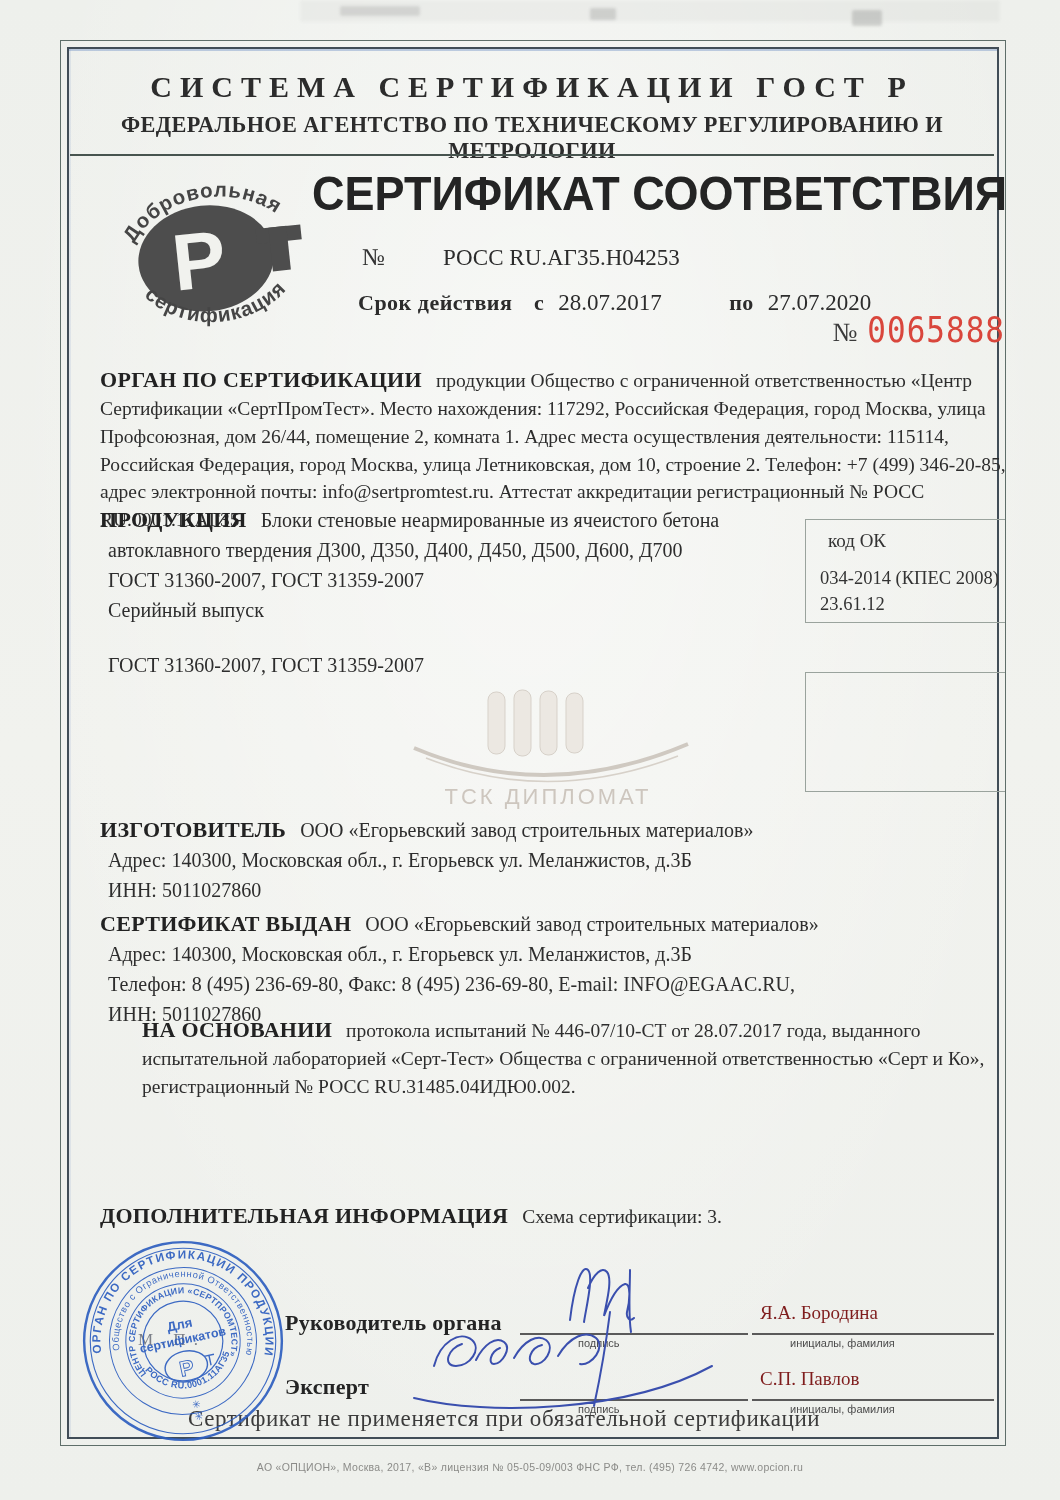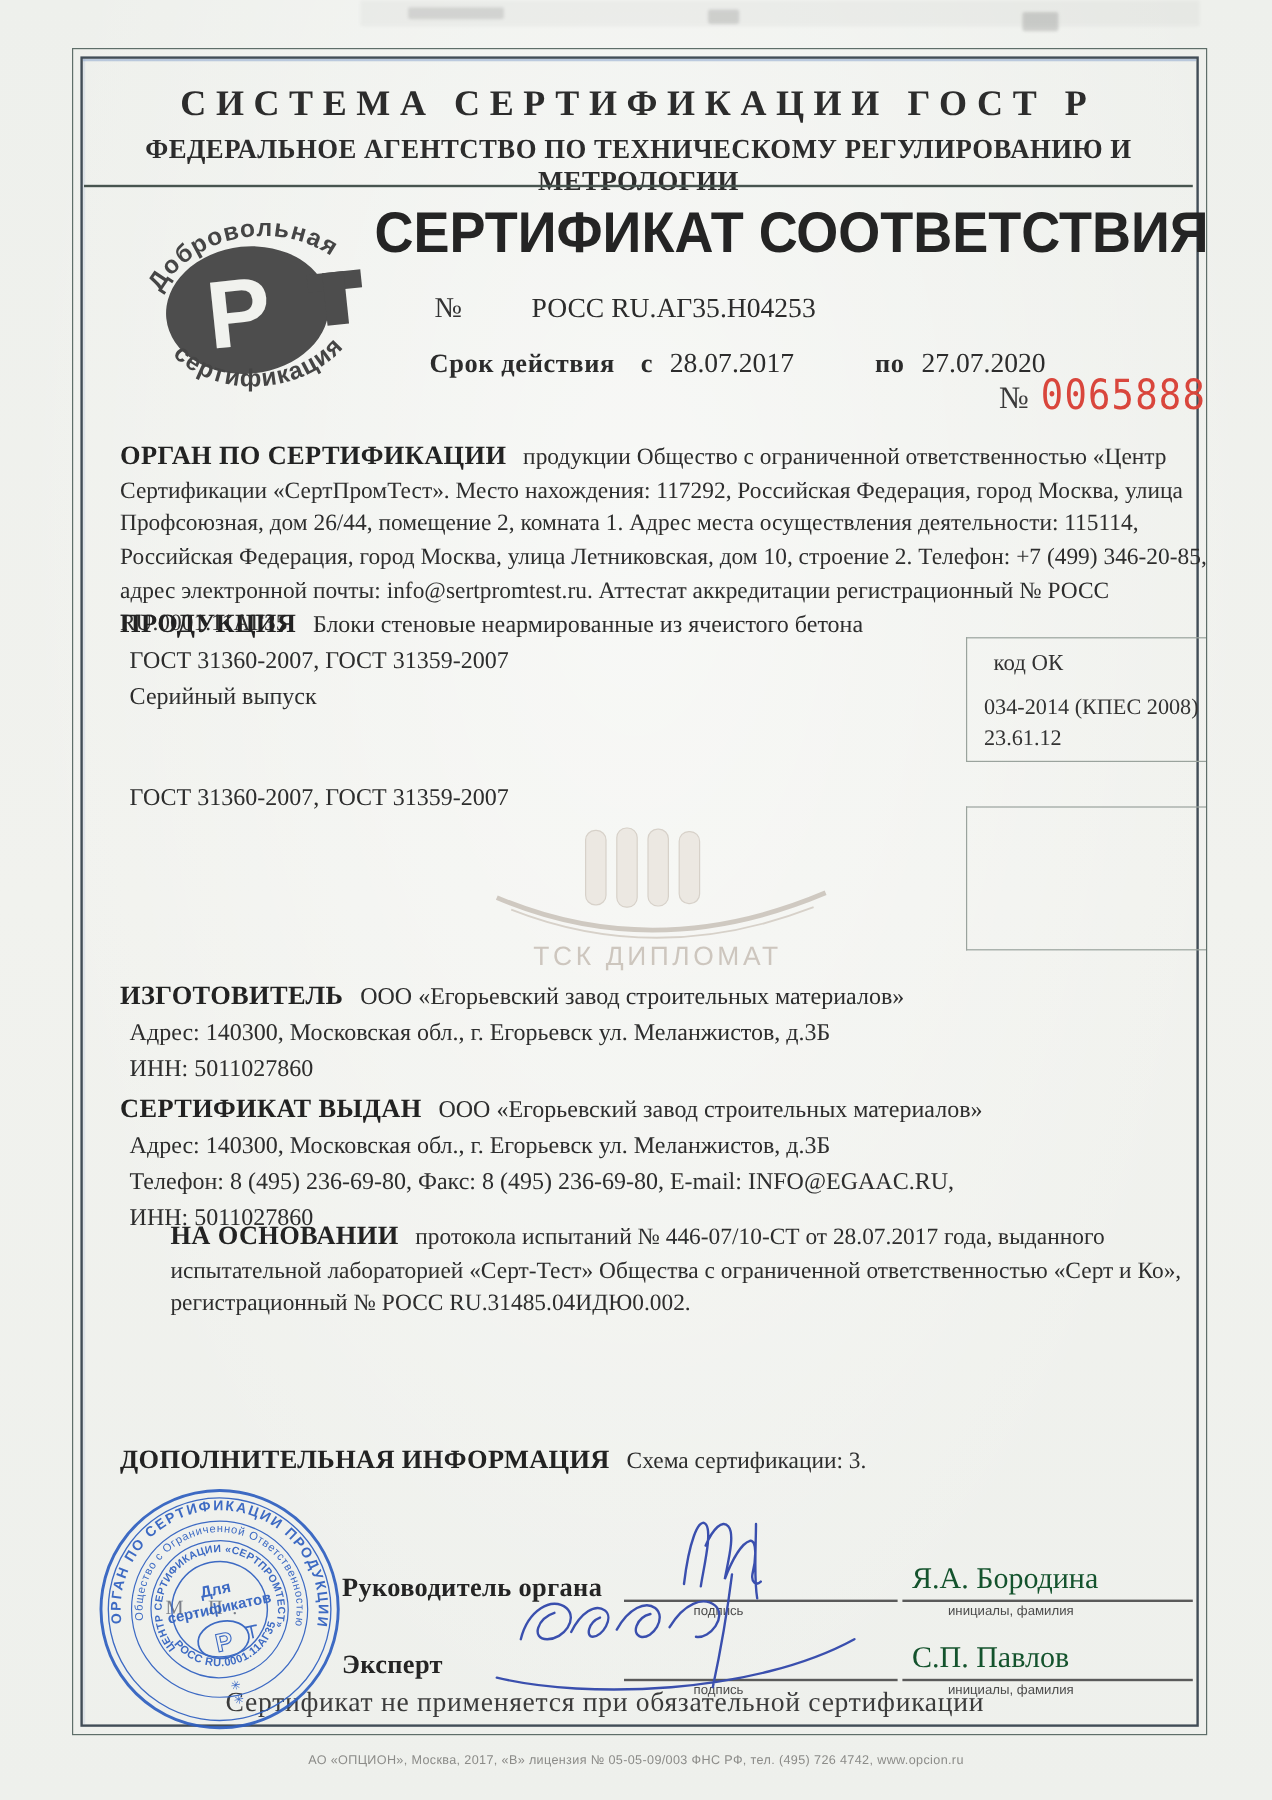--- a/index.html
+++ b/index.html
@@ -67,21 +67,21 @@
     position:absolute;left:805px;width:199px;
     border-left:1.5px solid #9aa39d;border-top:1.5px solid #9aa39d;border-bottom:1.5px solid #9aa39d;
     color:#333;
   }
   .codebox .cb-label{display:block;padding:10px 0 0 22px;font-size:19px;}
   .codebox .cb-val{display:block;padding:2px 0 0 14px;font-size:18.5px;line-height:1.3;}
   .wline{position:absolute;background:#5a5a5a;height:1.5px;}
   .sig-caption{
     position:absolute;font-family:"Liberation Sans",sans-serif;font-size:11px;color:#4c4c4c;
   }
-  .sig-name{position:absolute;font-size:25px;color:#14532d;}
+  .sig-name{position:absolute;font-size:19px;color:#7f1d1d;}
   .sig-role{position:absolute;font-size:22px;font-weight:bold;color:#242424;letter-spacing:.3px;}
   .bottom-note{
     position:absolute;left:188px;top:1406px;width:716px;text-align:left;
     font-size:23px;color:#3b3b3b;letter-spacing:.6px;
   }
   .footer{
     position:absolute;left:0;top:1461px;width:100%;text-align:center;
     font-family:"Liberation Sans",sans-serif;font-size:10.5px;color:#8b8b88;letter-spacing:.3px;
   }
   .mp-mark{
@@ -144,25 +144,26 @@
 <div class="blank-no">
   <span class="sign">№</span><span class="digits">0065888</span>
 </div>
 
 <div class="block" style="left:100px;top:364px;width:906px;">
   <span class="bh">ОРГАН ПО СЕРТИФИКАЦИИ</span><span>продукции Общество с ограниченной ответственностью «Центр Сертификации «СертПромТест». Место нахождения: 117292, Российская  Федерация, город Москва, улица Профсоюзная, дом 26/44, помещение 2, комната 1. Адрес места осуществления деятельности: 115114, Российская Федерация, город Москва, улица Летниковская, дом 10, строение 2. Телефон: +7 (499) 346-20-85, адрес электронной почты: info@sertpromtest.ru. Аттестат аккредитации регистрационный № РОСС RU.0001.11АГ35</span>
 </div>
 
 <div class="block" style="left:100px;top:504px;width:705px;">
   <span class="bh">ПРОДУКЦИЯ</span><span style="font-size:20px;">Блоки стеновые неармированные из ячеистого бетона</span>
+  <span class="pline">автоклавного твердения Д300, Д350, Д400, Д450, Д500, Д600, Д700</span>
   <span class="pline">ГОСТ 31360-2007, ГОСТ 31359-2007</span>
   <span class="pline">Серийный выпуск</span>
 </div>
 
-<div class="codebox" style="top:519px;height:102px;margin-top:12px;">
+<div class="codebox" style="top:519px;height:102px;">
   <span class="cb-label">код ОК</span>
   <span class="cb-val" style="padding-top:14px;">034-2014 (КПЕС 2008)</span>
   <span class="cb-val">23.61.12</span>
 </div>
 
 <div class="block" style="left:100px;top:650px;width:705px;">
   <span class="pline">ГОСТ 31360-2007, ГОСТ 31359-2007</span>
 </div>
 
 <div class="codebox" style="top:672px;height:118px;">

